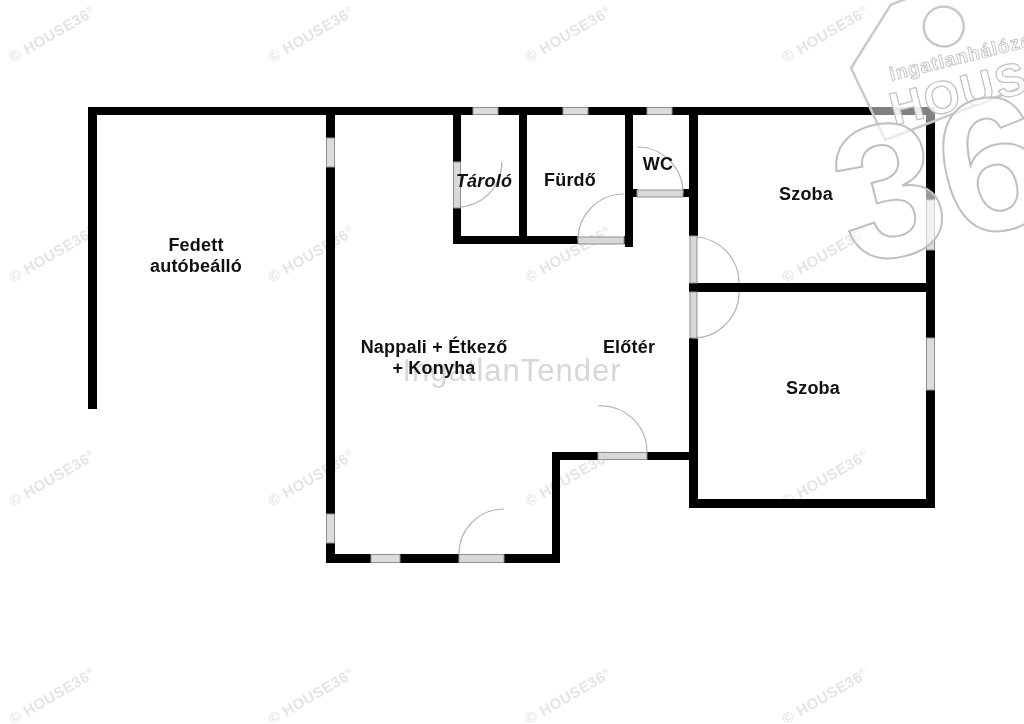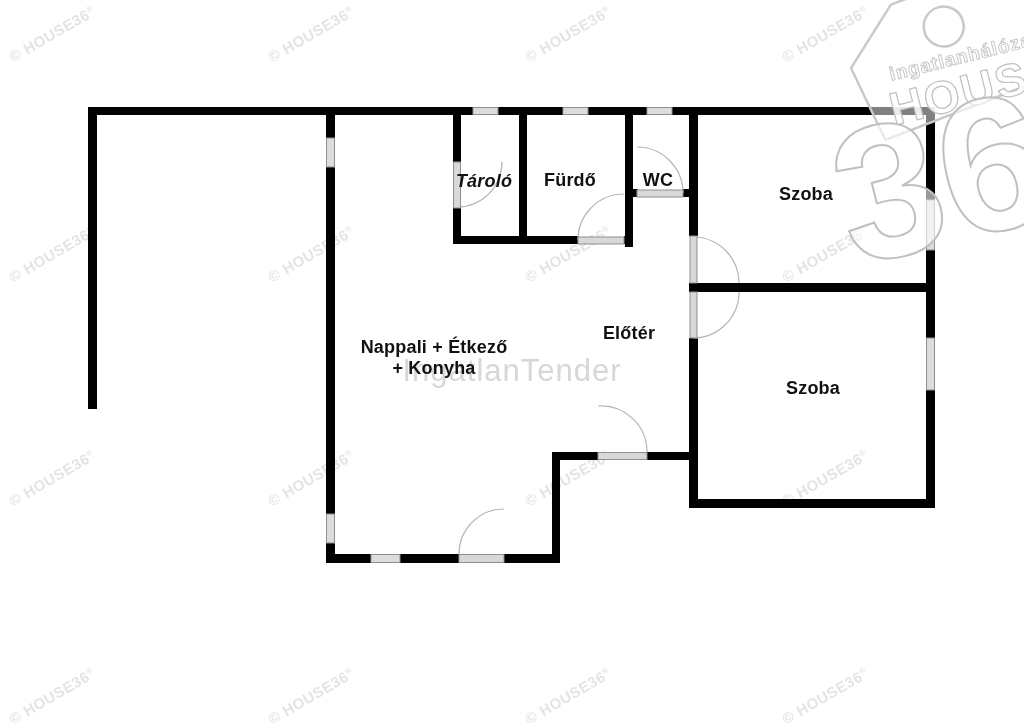--- a/index.html
+++ b/index.html
@@ -152,22 +152,24 @@
       <g transform="rotate(-14 950 60)">
         <path d="M 868 122 L 852 44 L 906 -8 L 1058 -26 L 1078 96 Z" fill="rgba(255,255,255,0.5)" stroke="#c9c9c9" stroke-width="2.5"></path>
         <circle cx="952" cy="26" r="20" fill="rgba(255,255,255,0.9)" stroke="#c9c9c9" stroke-width="2.5"></circle>
         <text class="logo-net" x="888" y="66">ingatlanhálózat</text>
         <text class="logo-house" x="880" y="110">HOUSE</text>
       </g>
       <text class="logo-36" transform="rotate(-14 950 150)" x="828" y="240">36</text>
     </g>
   </svg>
 
+  <div class="room-label" style="left:196px; top:256px;">Fedett
+autóbeálló</div>
   <div class="room-label" style="left:484px; top:181px;font-style:italic;">Tároló</div>
   <div class="room-label" style="left:570px; top:180px;text-align:center;">Fürdő</div>
-  <div class="room-label" style="left:658px; top:180px;">WC</div>
+  <div class="room-label" style="left:658px; top:164px;">WC</div>
   <div class="room-label" style="left:806px; top:194px;">Szoba</div>
   <div class="room-label" style="left:813px; top:388px;">Szoba</div>
   <div class="room-label" style="left:434px; top:358px;">Nappali + Étkező
 + Konyha</div>
-  <div class="room-label" style="left:629px; top:333px;">Előtér</div>
+  <div class="room-label" style="left:629px; top:347px;">Előtér</div>
 
 </div>
 
 </body></html>

